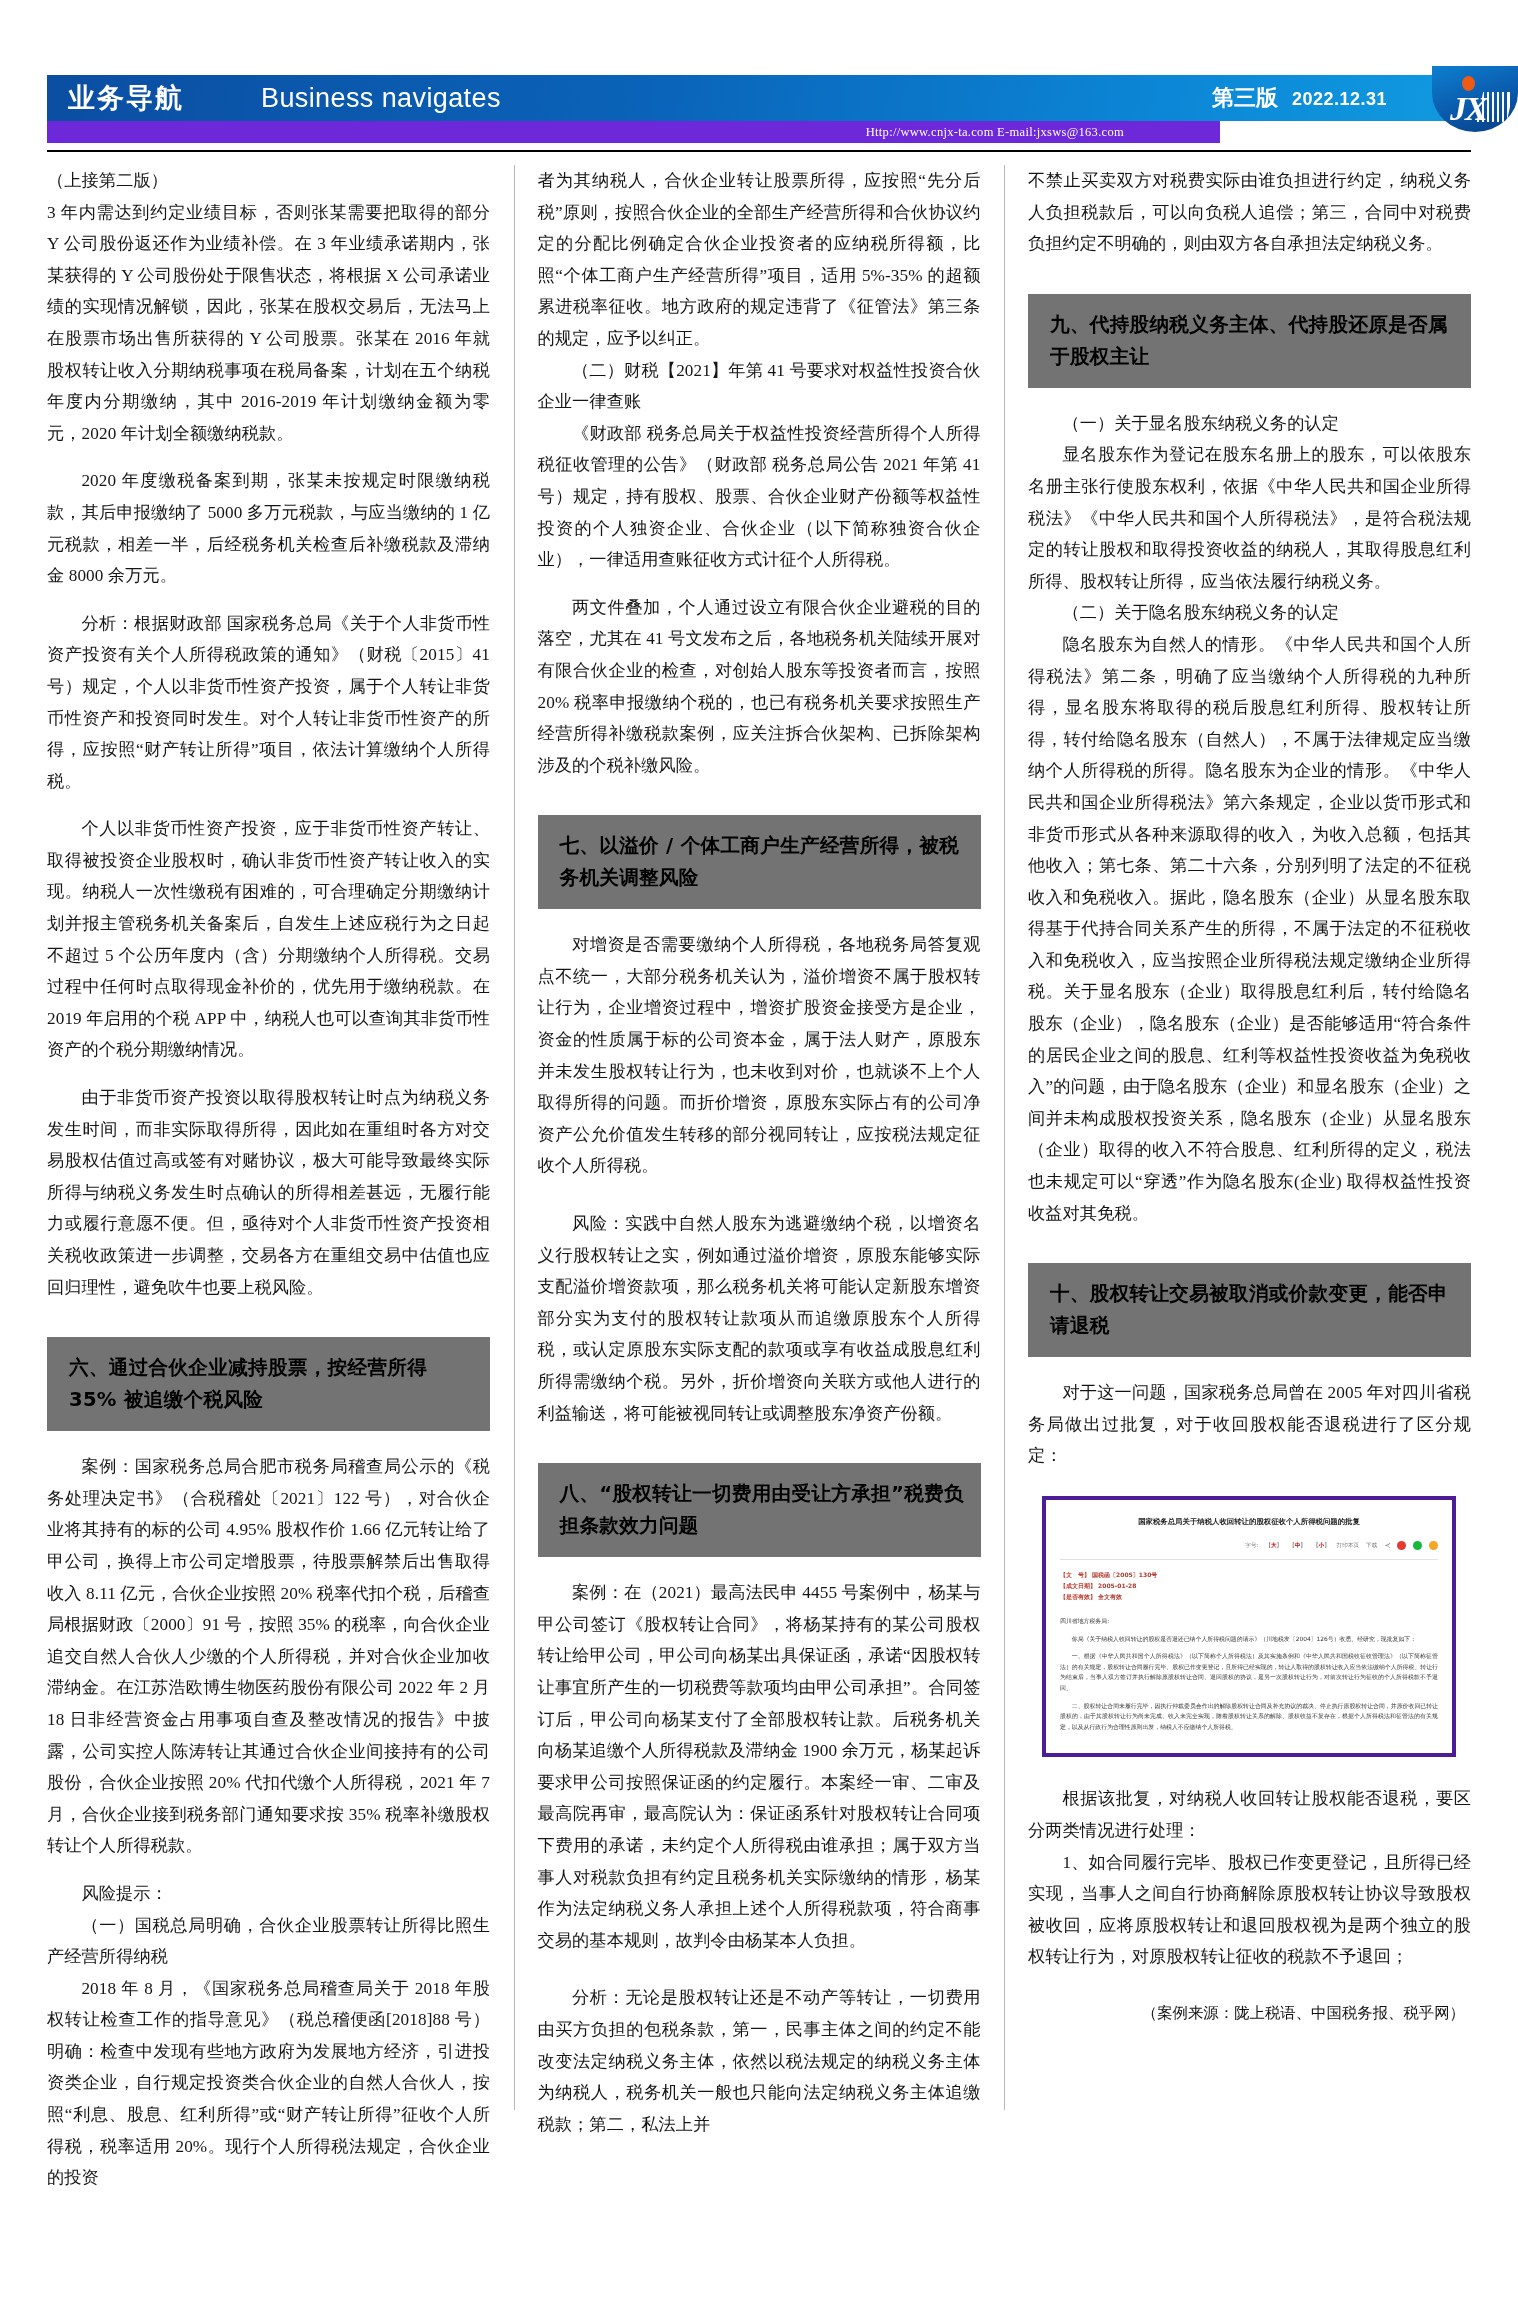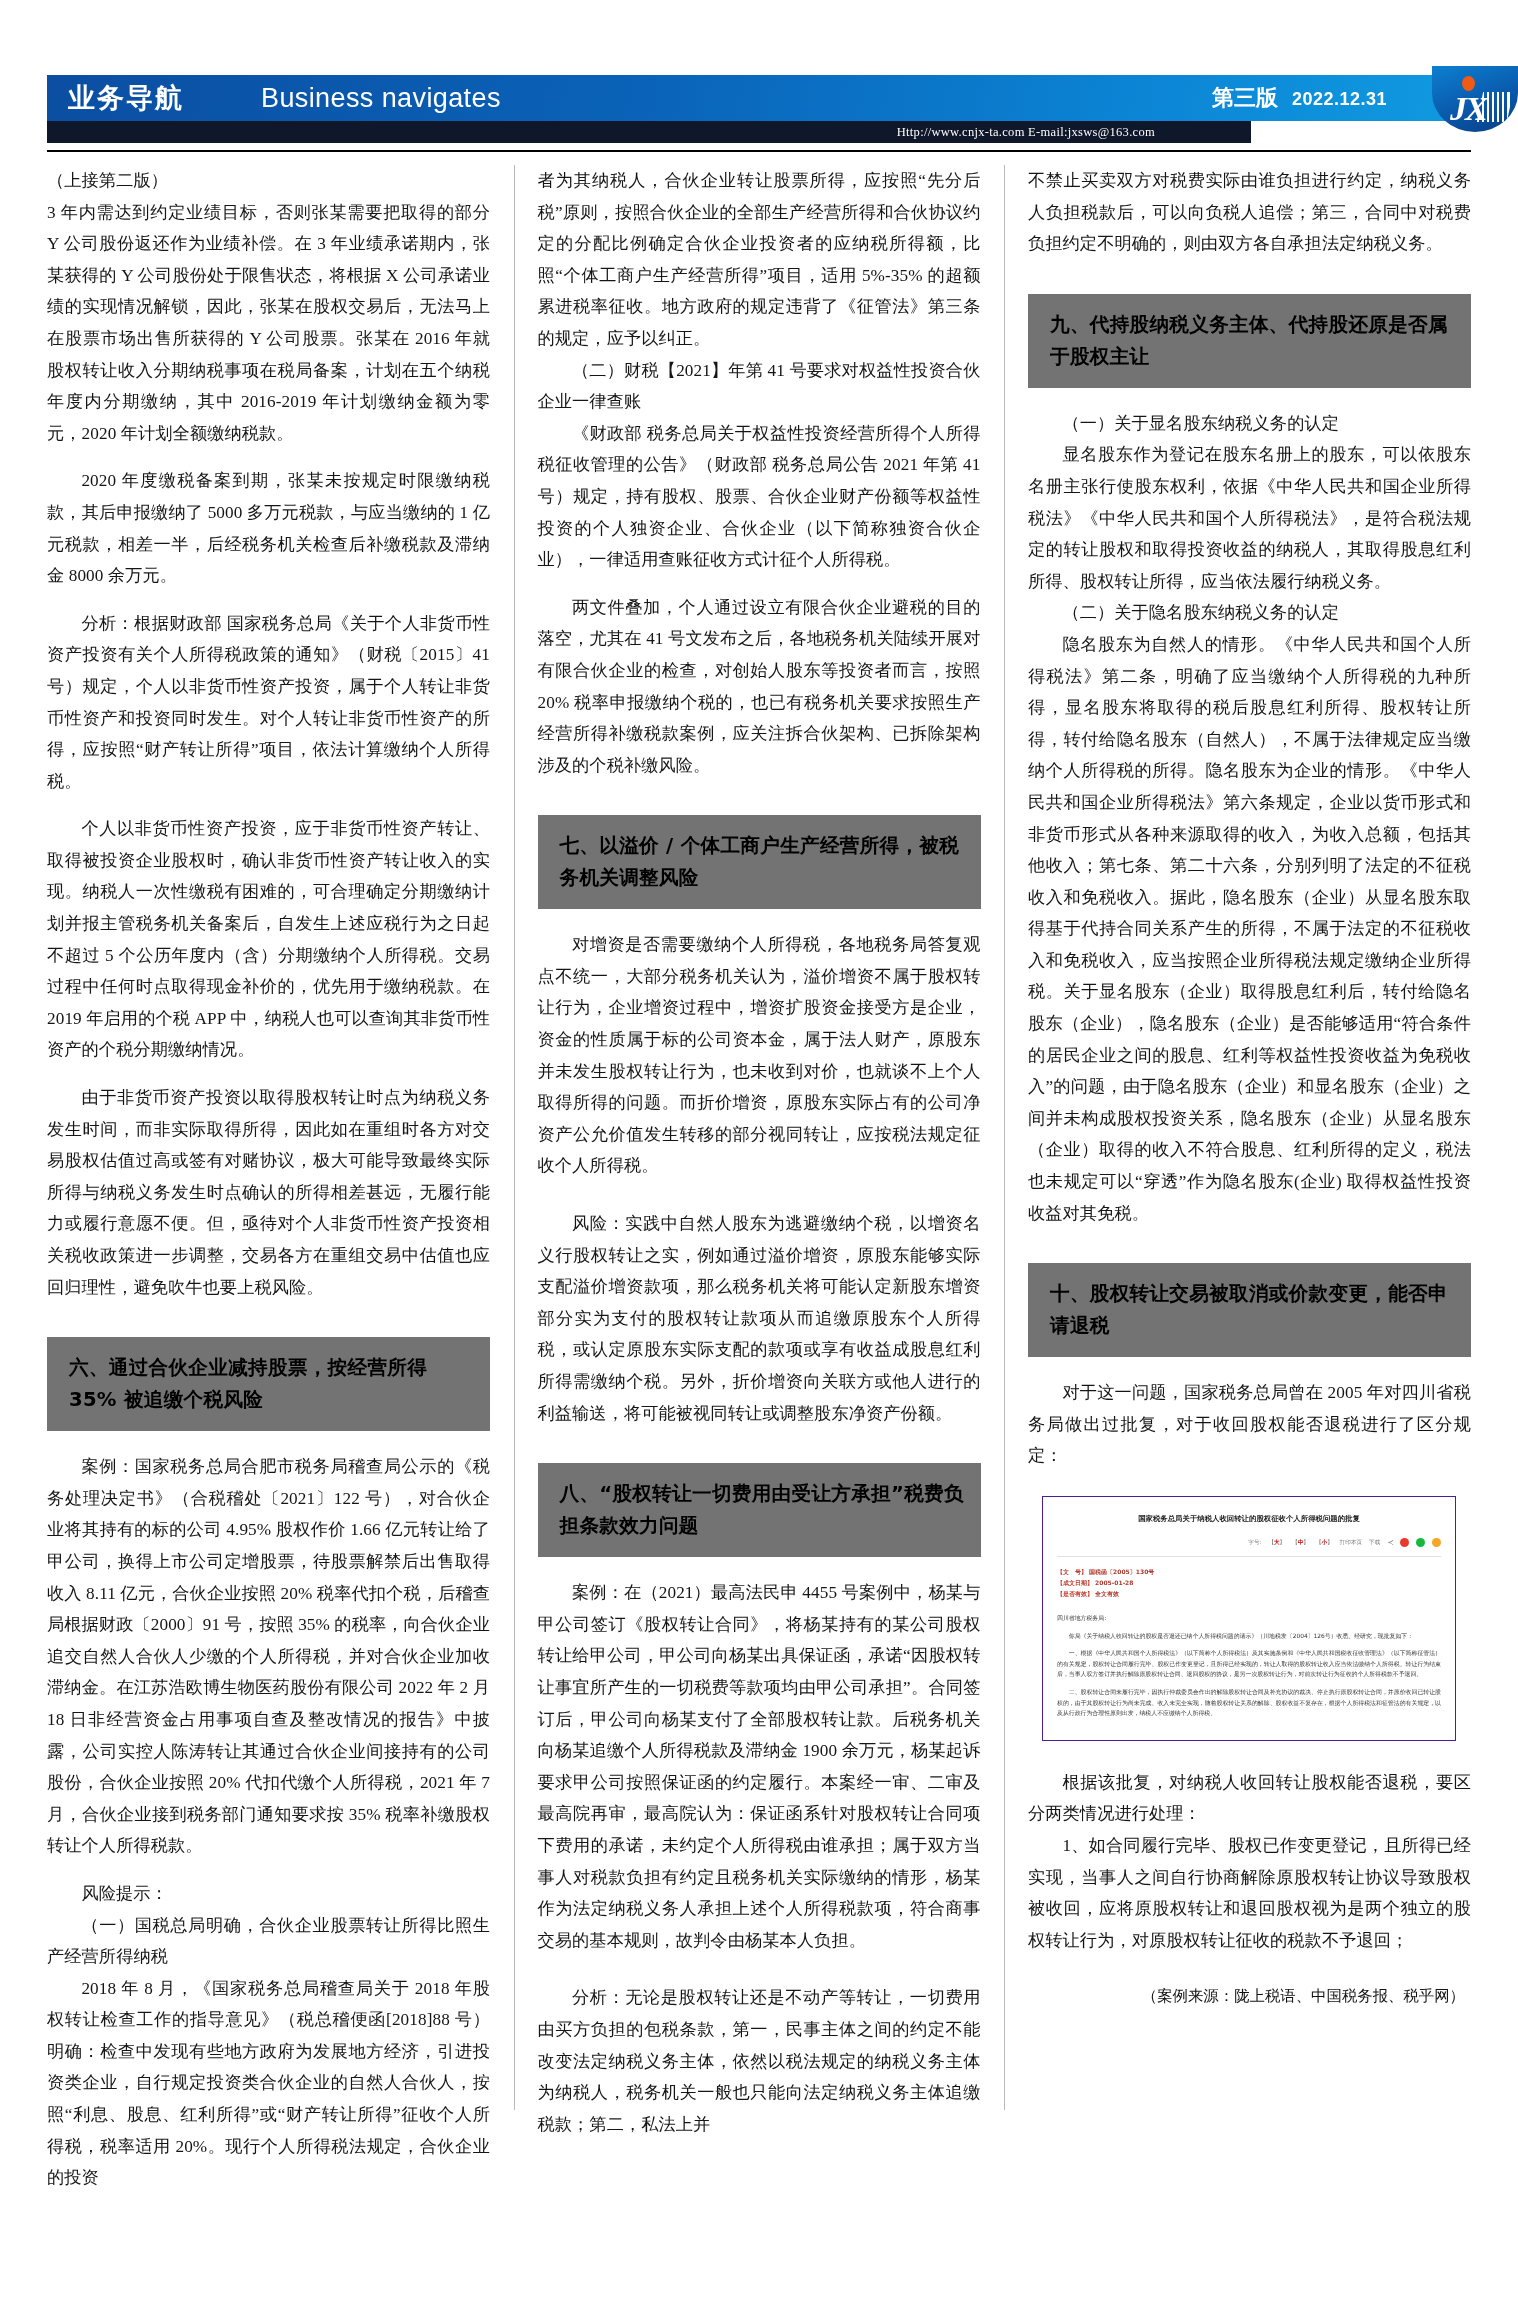--- a/index.html
+++ b/index.html
@@ -51,22 +51,22 @@
   }
   .logo .rays{
     position:absolute; right:8px; top:26px; width:30px; height:30px;
     background:repeating-linear-gradient(78deg,#ffffff 0 2px,transparent 2px 5px);
     transform:skewX(-12deg);
   }
 
   
   .urlbar{
     position:absolute; left:47px; top:121px; width:1173px; height:22px;
-    background:#0f172a;
-    display:flex; align-items:center; justify-content:flex-end;padding-left:31px;
+    background:#6d28d9;
+    display:flex; align-items:center; justify-content:flex-end;
   }
   .urlbar span{
     color:#ffffff; font-family:"Liberation Serif", serif; font-size:12.5px;
     margin-right:96px; letter-spacing:0.3px;
   }
 
   .rule-top{position:absolute;left:47px;top:150px;width:1424px;height:2px;background:#000;}
 
   
   .cols{
@@ -108,21 +108,21 @@
     font-weight:700;
     font-size:19.6px;
     line-height:32px;
     color:#000;
     letter-spacing:0.3px;
   }
 
   
   .doc{
     width:414px; margin:24px 0 26px 14px;
-    border:1px solid #4c1d95; background:#fff;
+    border:4px solid #4c1d95; background:#fff;
     padding:16px 14px 14px 14px; box-sizing:border-box;
     font-family:"DejaVu Sans", sans-serif;
   }
   .doc-title{
     text-align:center; font-size:7.4px; font-weight:700; color:#222;
     line-height:12px; margin-bottom:13px;
   }
   .doc-tools{
     display:flex; align-items:center; justify-content:flex-end; gap:7px;
     font-size:5.6px; color:#777; margin-bottom:9px;

